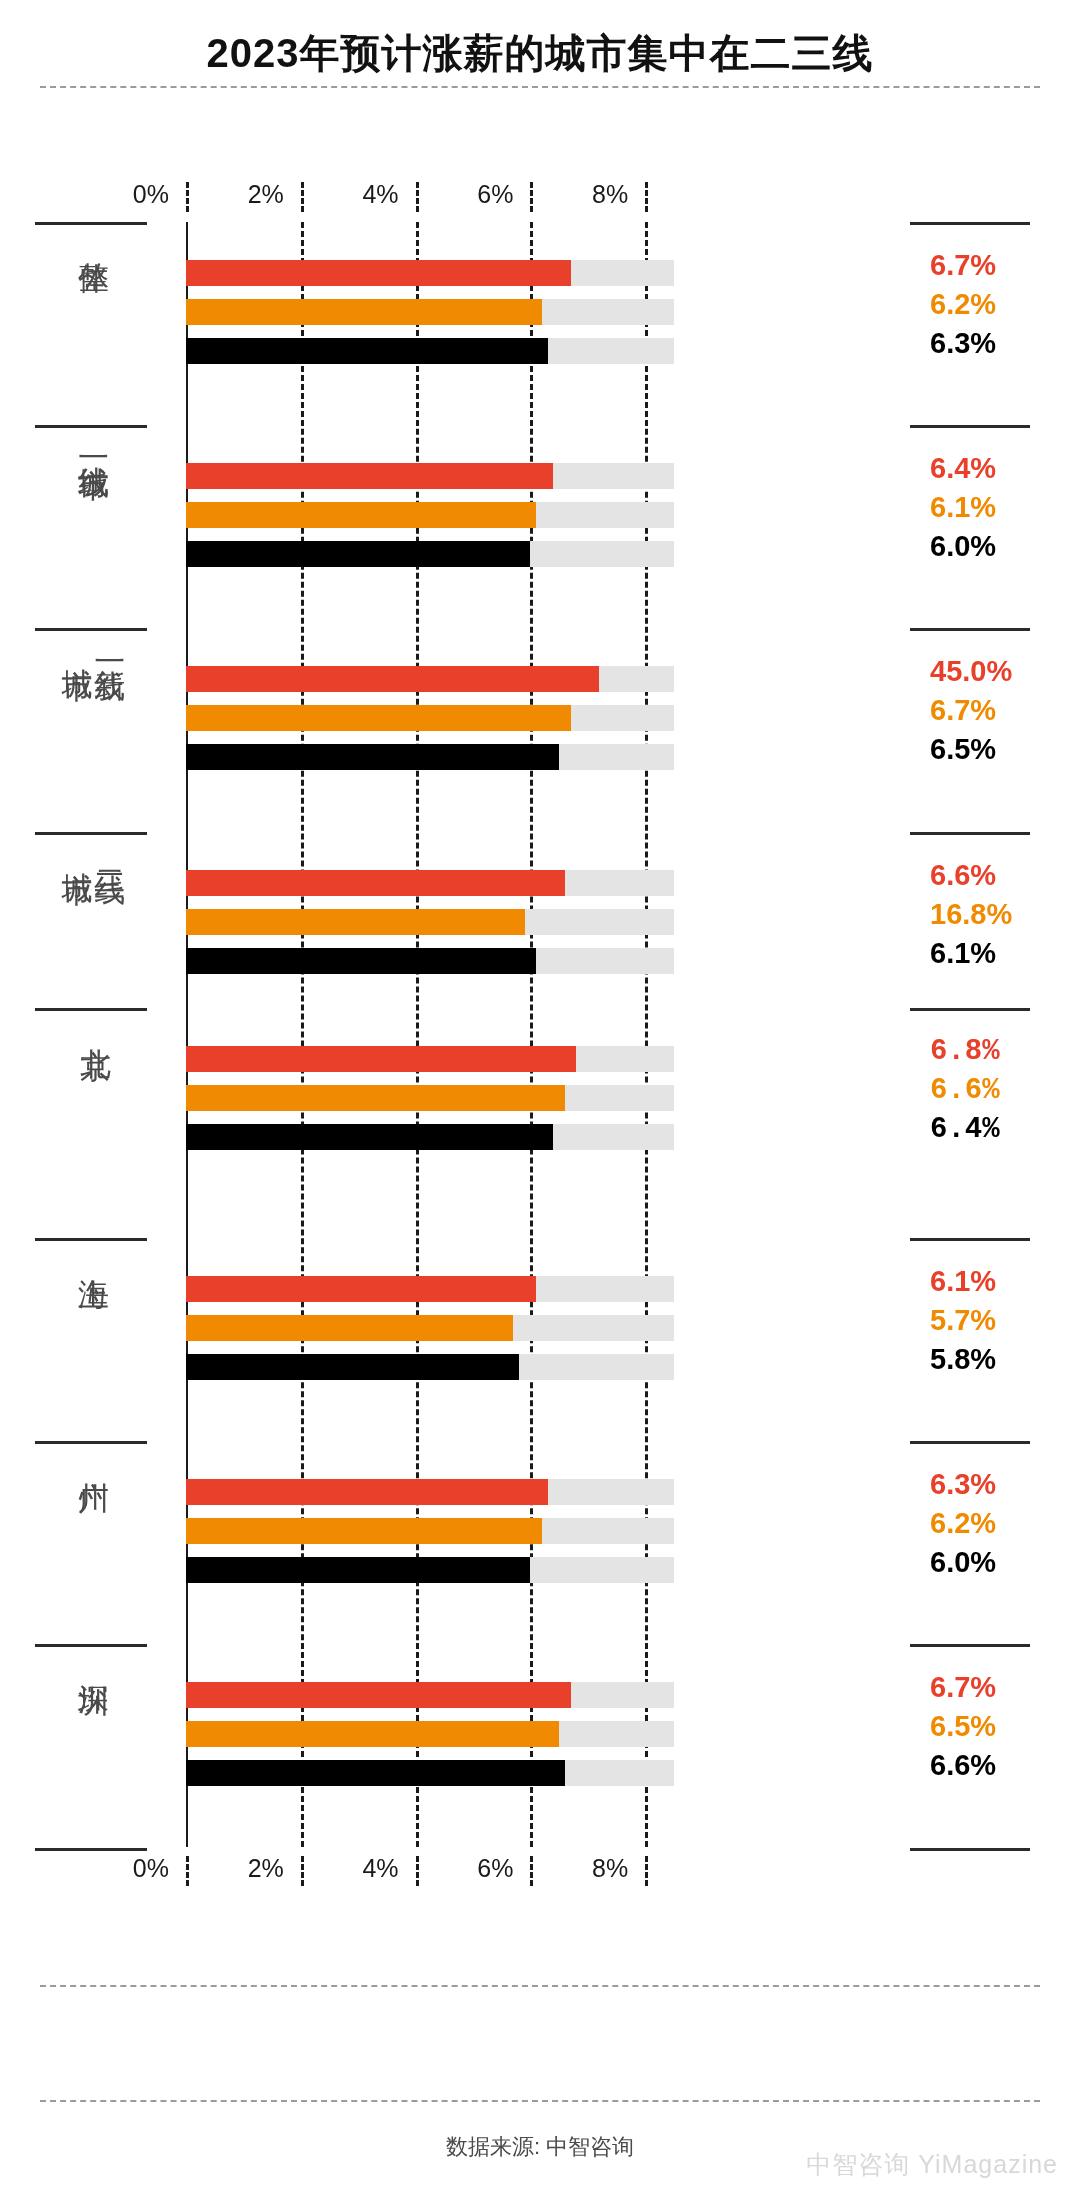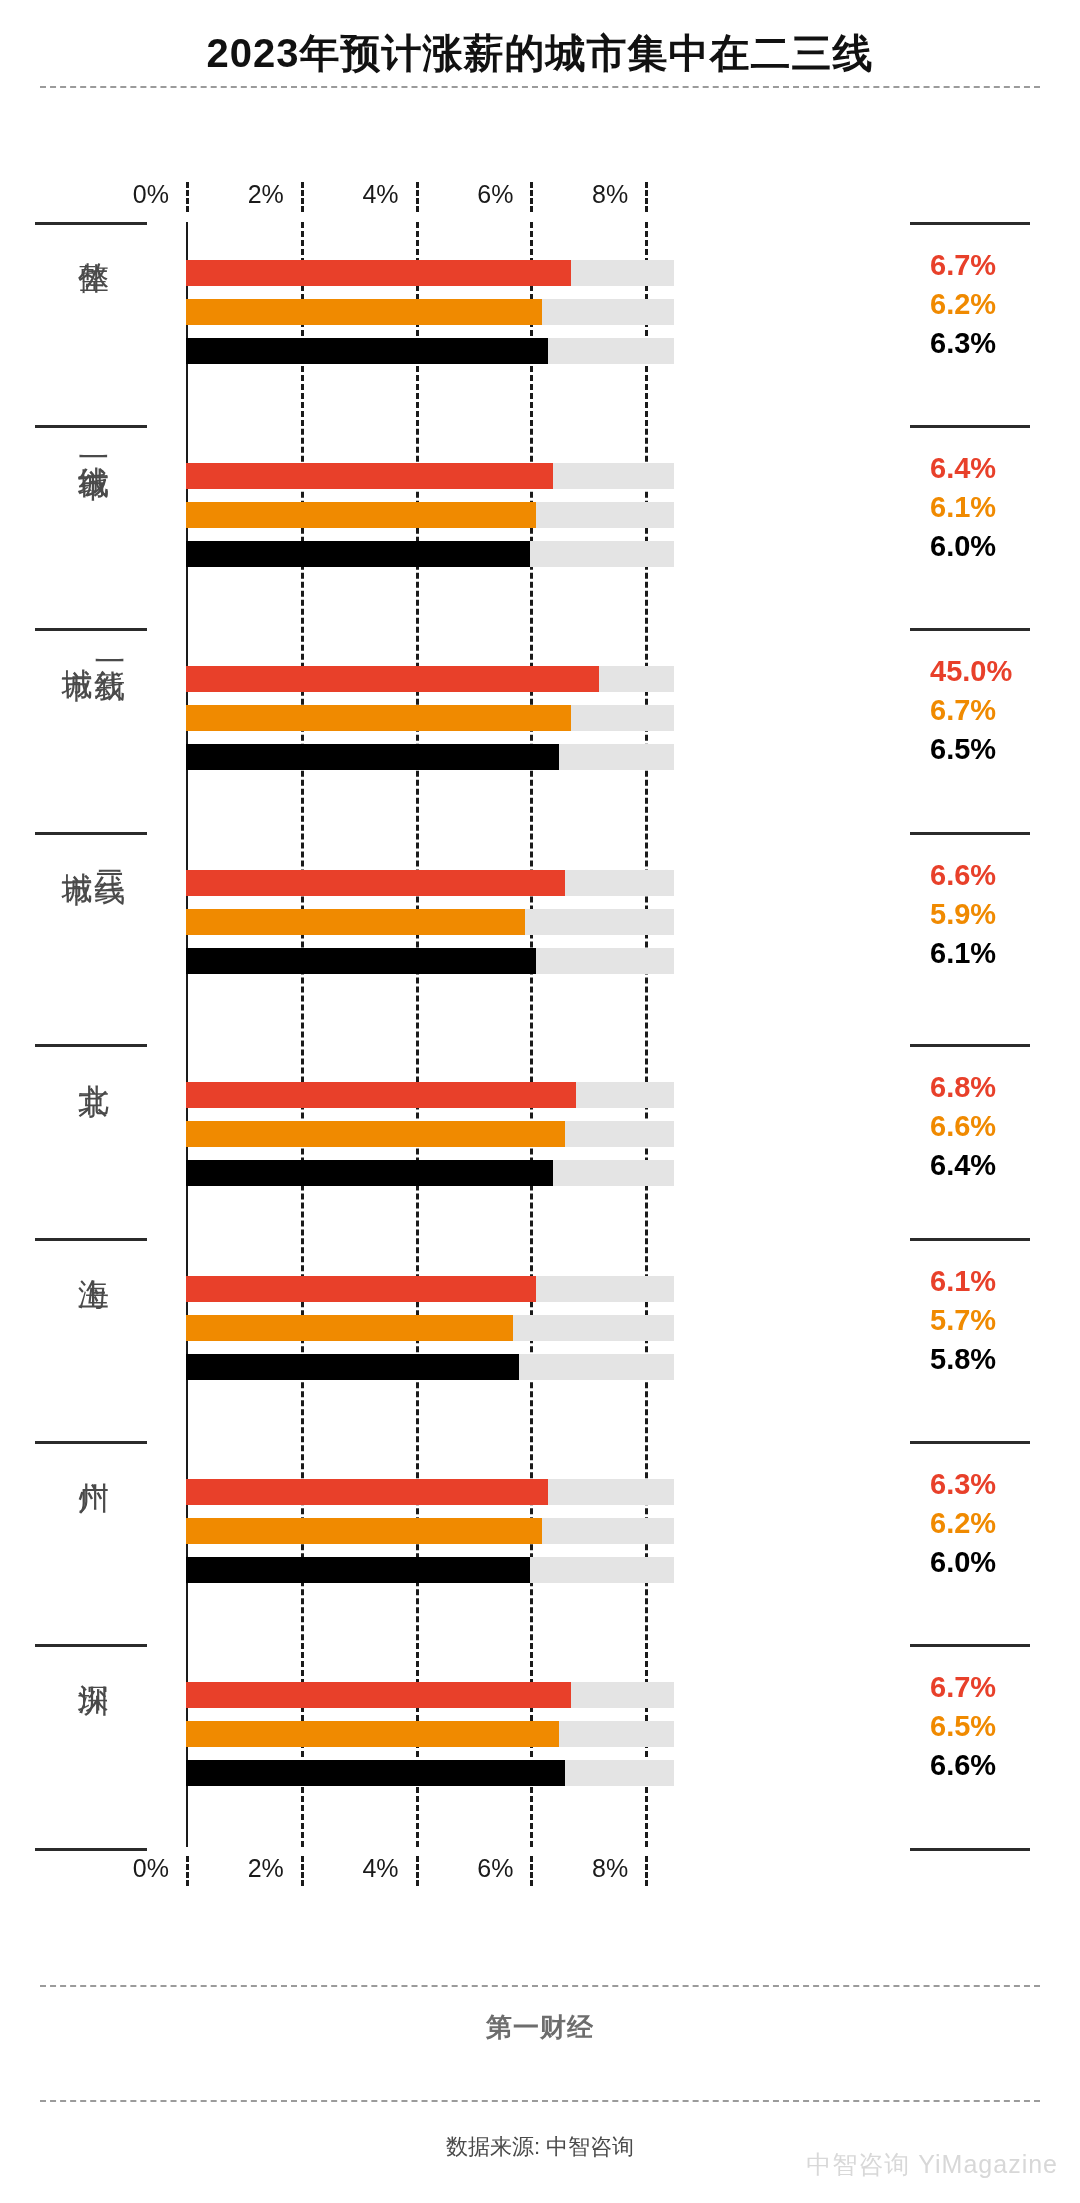--- a/index.html
+++ b/index.html
@@ -219,28 +219,28 @@
         </div>
         <div class="bar-row" style="top: 38px; left: 186px; width: 487.9px;">
           <div class="bar-track" style="width: 487.9px; background: rgb(228, 228, 228);"></div>
           <div class="bar-fill" style="width: 378.84px; background: rgb(232, 64, 42);"></div>
         </div>
         <div class="bar-value" style="left: 930px; top: 27px; color: rgb(232, 64, 42);">6.6%</div>
         <div class="bar-row" style="top: 77px; left: 186px; width: 487.9px;">
           <div class="bar-track" style="width: 487.9px; background: rgb(228, 228, 228);"></div>
           <div class="bar-fill" style="width: 338.66px; background: rgb(240, 138, 0);"></div>
         </div>
-        <div class="bar-value" style="left: 930px; top: 66px; color: rgb(240, 138, 0);">5.9%</div>
+        <div class="bar-value" style="left: 930px; top: 66px; color: rgb(240, 138, 0);">16.8%</div>
         <div class="bar-row" style="top: 116px; left: 186px; width: 487.9px;">
           <div class="bar-track" style="width: 487.9px; background: rgb(228, 228, 228);"></div>
           <div class="bar-fill" style="width: 350.14px; background: rgb(0, 0, 0);"></div>
         </div>
         <div class="bar-value" style="left: 930px; top: 105px; color: rgb(0, 0, 0);">6.1%</div>
       </div>
-      <div class="group" style="top: 822px; height: 203.2px;">
+      <div class="group" style="top: 786px; height: 203.2px; font-family: Liberation Mono, monospace;">
         <div class="group-sep" style="top: 0px;"></div>
         <div class="group-sep-right" style="top: 0px;"></div>
         <div class="cat-label" style="top: 16px;">
           <span class="cat-col">北京</span>
         </div>
         <div class="bar-row" style="top: 38px; left: 186px; width: 487.9px;">
           <div class="bar-track" style="width: 487.9px; background: rgb(228, 228, 228);"></div>
           <div class="bar-fill" style="width: 390.32px; background: rgb(232, 64, 42);"></div>
         </div>
         <div class="bar-value" style="left: 930px; top: 27px; color: rgb(232, 64, 42);">6.8%</div>
@@ -332,18 +332,17 @@
       <div class="axis-tick-mark" style="left: 300.8px;"></div>
       <div class="axis-tick" style="left: 411.6px;">4%</div>
       <div class="axis-tick-mark" style="left: 415.6px;"></div>
       <div class="axis-tick" style="left: 526.4px;">6%</div>
       <div class="axis-tick-mark" style="left: 530.4px;"></div>
       <div class="axis-tick" style="left: 641.2px;">8%</div>
       <div class="axis-tick-mark" style="left: 645.2px;"></div>
     </div>
 
   <div class="dash-rule" id="rule-mid"></div>
-  <div class="brand-cn">第一财经</div>
   <div class="dash-rule" id="rule-bot"></div>
   <div class="source">数据来源: 中智咨询</div>
   <div class="watermark">中智咨询 YiMagazine</div>
 
 </div>
 
 </body></html>

